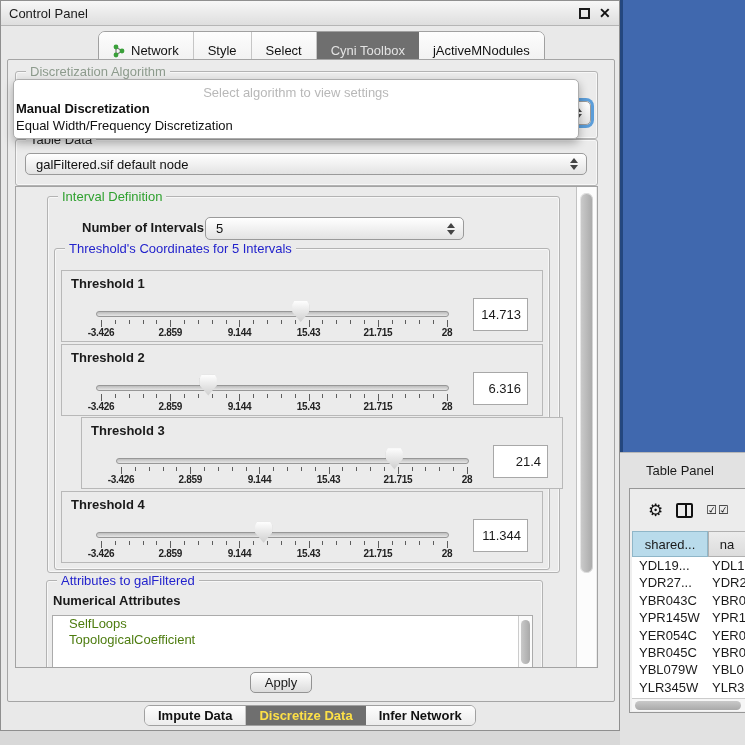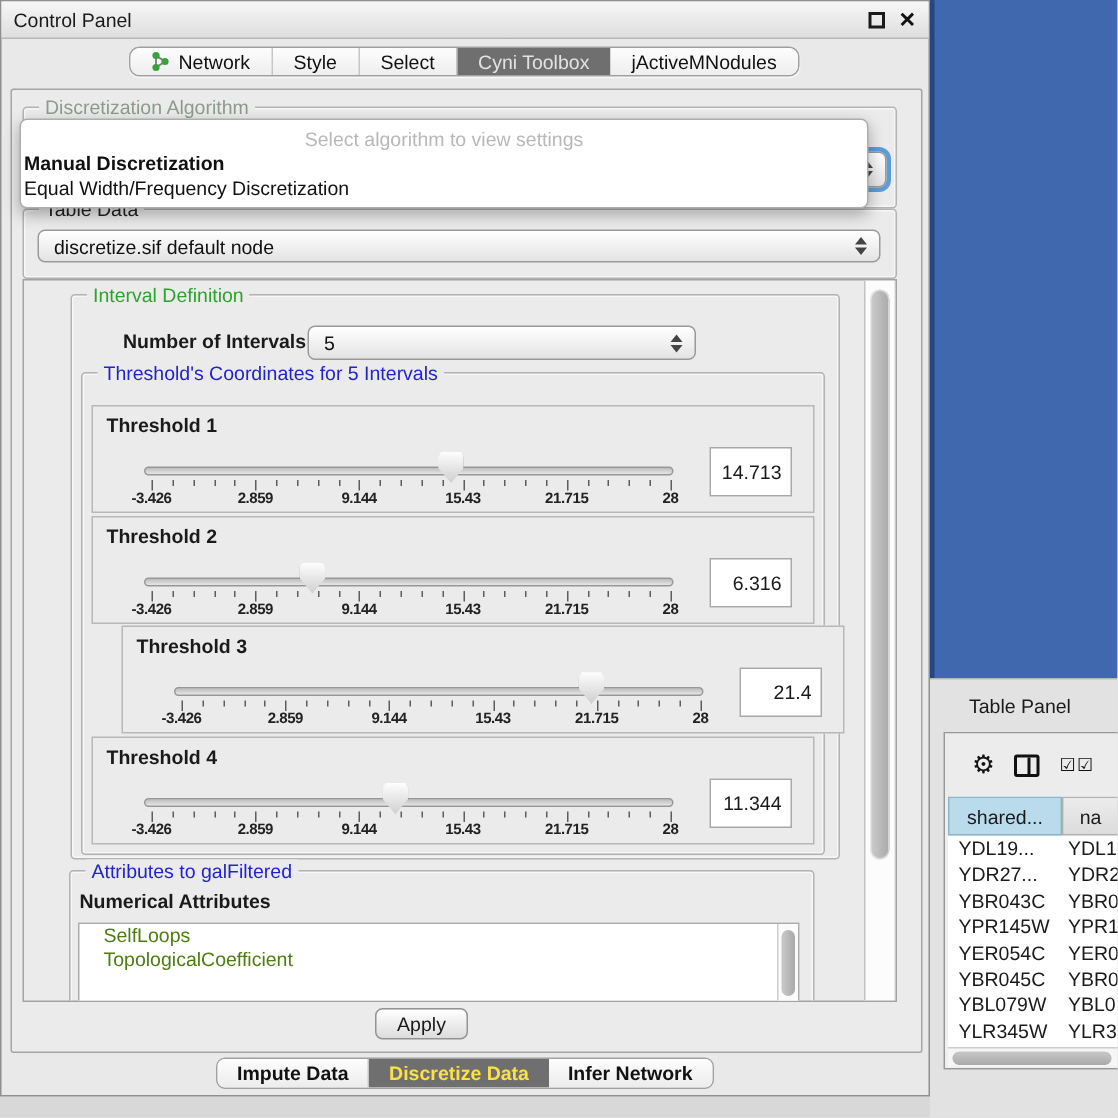--- a/index.html
+++ b/index.html
@@ -7,21 +7,21 @@
   body { position:relative; background:#d8d8d8; font-family:"Liberation Sans",sans-serif; color:#1a1a1a; font-size:13px; }
 
   
   .cp { position:absolute; left:0; top:0; width:620px; height:731px; background:#e9e9e9; border:1px solid #8f8f8f; }
   .cp-titlebar { position:absolute; left:0; top:0; width:100%; height:25px; background:linear-gradient(#f7f7f7,#dedede); border-bottom:1px solid #b5b5b5; }
   .cp-title { position:absolute; left:8px; top:5px; font-size:13px; color:#1a1a1a; }
   .float-btn { position:absolute; left:578px; top:7px; width:11px; height:11px; border:2px solid #1a1a1a; background:transparent; }
   .close-btn { position:absolute; left:598px; top:4px; font-size:14px; font-weight:bold; color:#111; }
 
   
-  .tabbar { position:absolute; left:85px; top:30px; height:20px; display:flex; border:1px solid #a0a0a0; border-radius:7px; overflow:hidden; background:#fcfcfc; box-shadow:0 1px 1px rgba(255,255,255,.8); }
+  .tabbar { position:absolute; left:97px; top:30px; height:39px; display:flex; border:1px solid #a0a0a0; border-radius:7px; overflow:hidden; background:#fcfcfc; box-shadow:0 1px 1px rgba(255,255,255,.8); }
   .tab { display:flex; align-items:center; justify-content:center; gap:5px; padding:0 14px; font-size:13px; color:#111; background:linear-gradient(#fdfdfd,#eeeeee); border-right:1px solid #c6c6c6; white-space:nowrap; }
   .tab:last-child { border-right:none; }
   .tab.active { background:#6f6f6f; color:#e3e3e3; border-right:none; }
   .net-icon { width:13px; height:14px; }
 
   
   .content-frame { position:absolute; left:6px; top:58px; width:608px; height:643px; border:1px solid #a5a5a5; border-radius:2px; background:#ebebeb; }
 
   
   .group { position:absolute; border:1px solid #b3b3b3; border-radius:3px; box-shadow:inset 0 0 0 1px rgba(255,255,255,.6); }
@@ -162,21 +162,21 @@
     <div id="popup-items">
         <span class="item bold">Manual Discretization</span>
         <span class="item">Equal Width/Frequency Discretization</span>
       </div>
   </div>
 
   <div class="group grp-table">
     <span class="legend lg-dark">Table Data</span>
   </div>
   <div class="combo combo-table">
-    <span>discretize.sif default node</span>
+    <span>galFiltered.sif default node</span>
     <span class="arrows">
         <span class="arr-up"></span>
         <span class="arr-down"></span>
       </span>
   </div>
 
   <div class="scrollpane">
     <div class="group grp-interval">
       <span class="legend lg-green">Interval Definition</span>
     </div>

